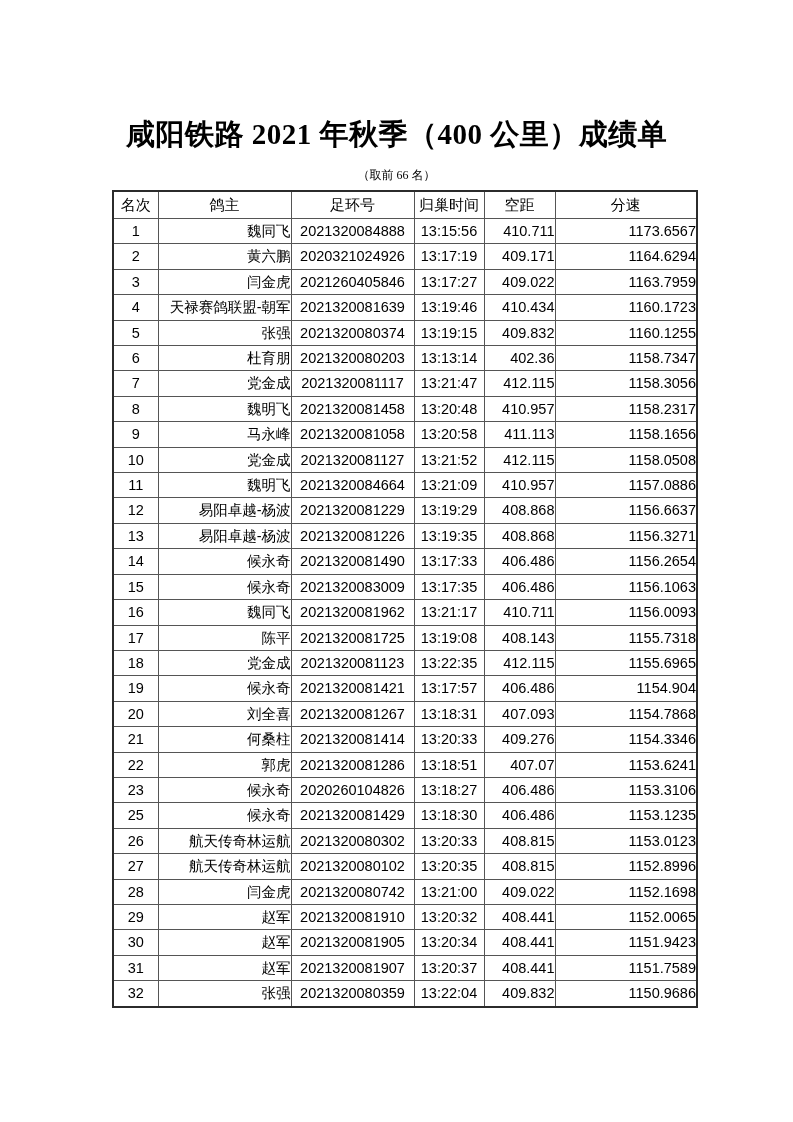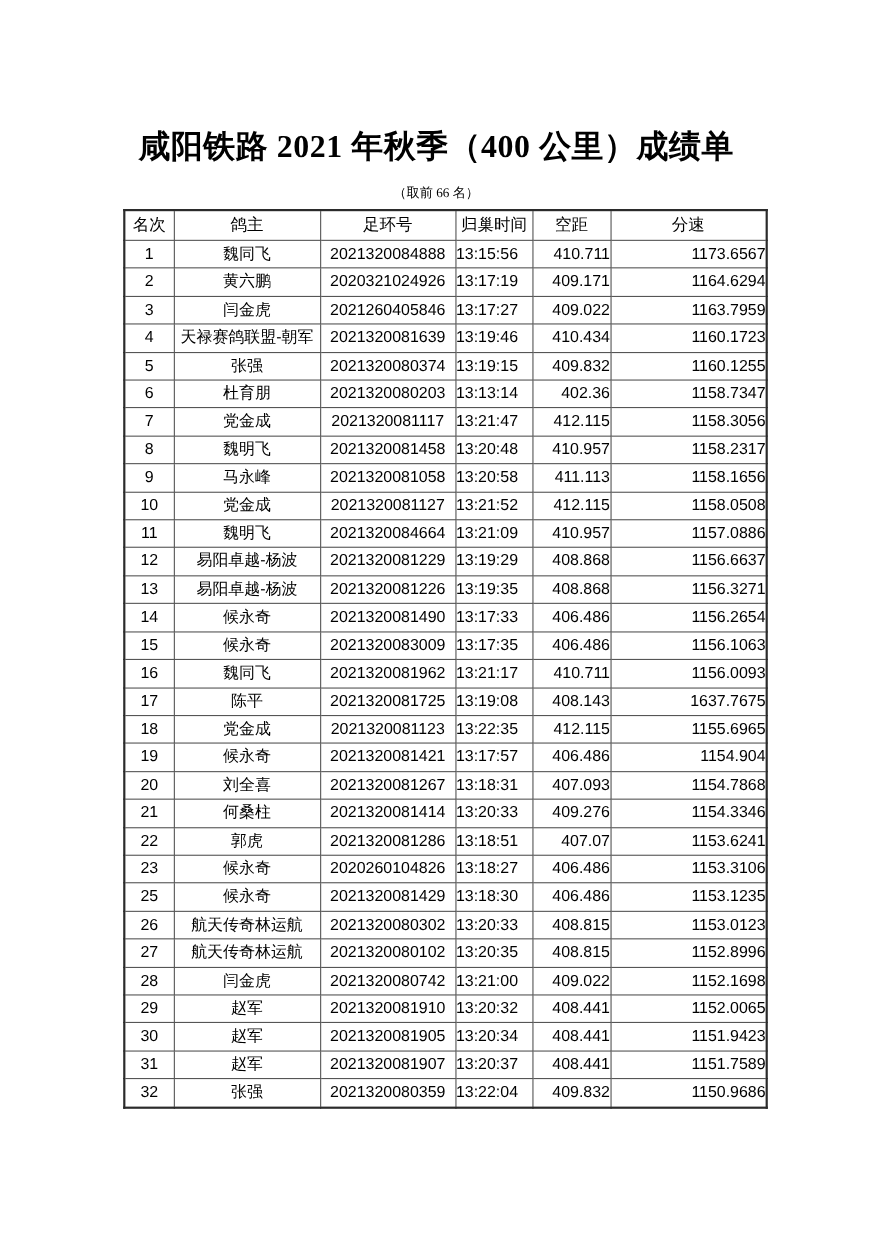--- a/index.html
+++ b/index.html
@@ -67,23 +67,23 @@
     font-weight: normal;
   }
   table.results th {
     height: 26px;
     line-height: 26px;
     text-align: center;
     font-size: 15px;
   }
   
   td.c0 { text-align: center; }
-  td.c1 { text-align: center; padding-left: 8px; }
+  td.c1 { text-align: right; padding-left: 8px; }
   td.c2 { text-align: center; margin-left: 28px; }
-  td.c3 { text-align: left; }
+  td.c3 { text-align: center; }
   td.c4 { text-align: right; padding-right: 9px; }
   td.c5 { text-align: right; padding-right: 6px; }
   
   col.w-rank     { width: 45px; }
   col.w-owner    { width: 133px; }
   col.w-ring     { width: 123px; }
   col.w-time     { width: 70px; }
   col.w-distance { width: 71px; }
   col.w-speed    { width: 142px; }
 </style>
@@ -243,21 +243,21 @@
           <td class="c3">13:21:17</td>
           <td class="c4">410.711</td>
           <td class="c5">1156.0093</td>
         </tr>
         <tr>
           <td class="c0">17</td>
           <td class="c1">陈平</td>
           <td class="c2">2021320081725</td>
           <td class="c3">13:19:08</td>
           <td class="c4">408.143</td>
-          <td class="c5">1637.7675</td>
+          <td class="c5">1155.7318</td>
         </tr>
         <tr>
           <td class="c0">18</td>
           <td class="c1">党金成</td>
           <td class="c2">2021320081123</td>
           <td class="c3">13:22:35</td>
           <td class="c4">412.115</td>
           <td class="c5">1155.6965</td>
         </tr>
         <tr>

